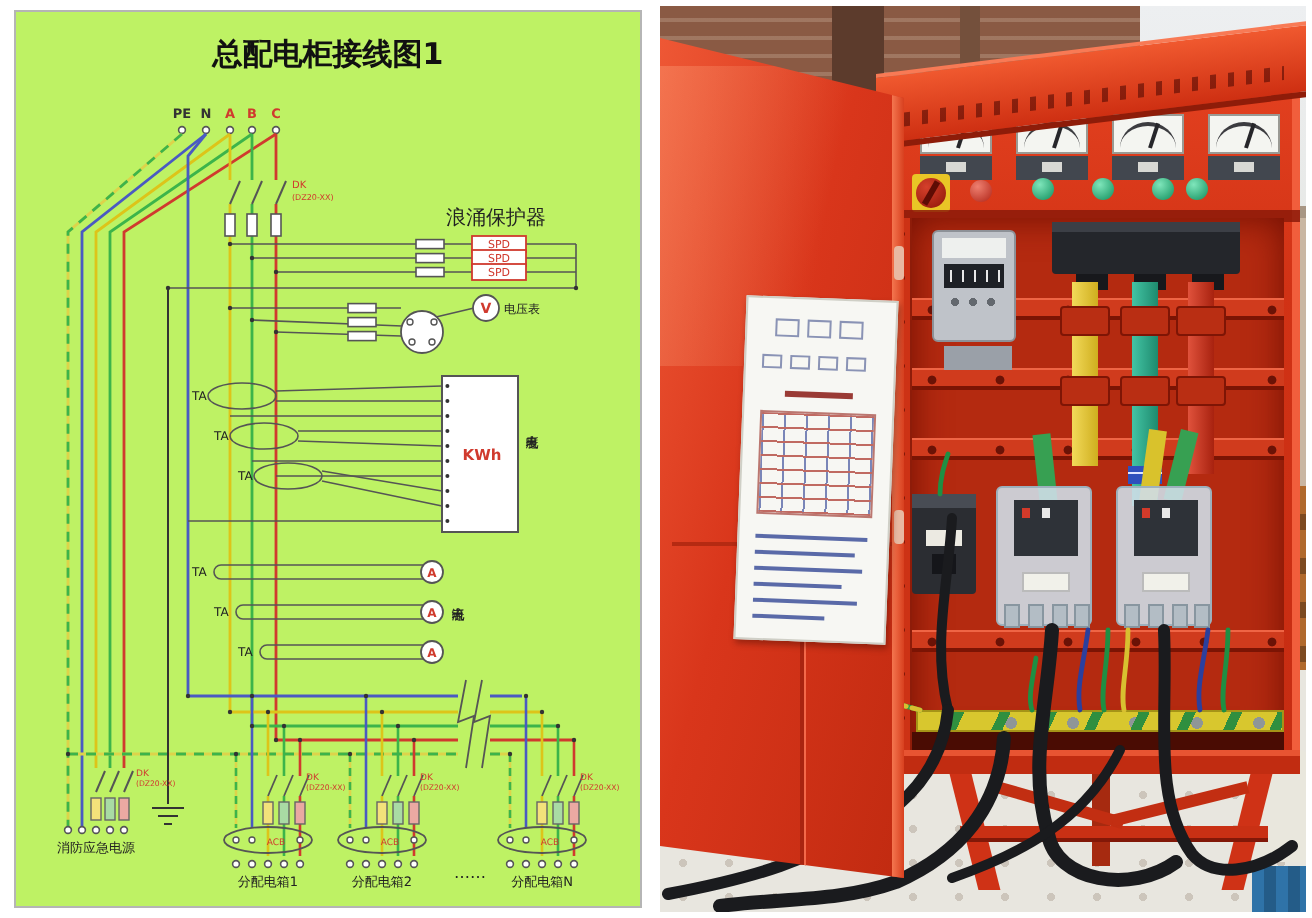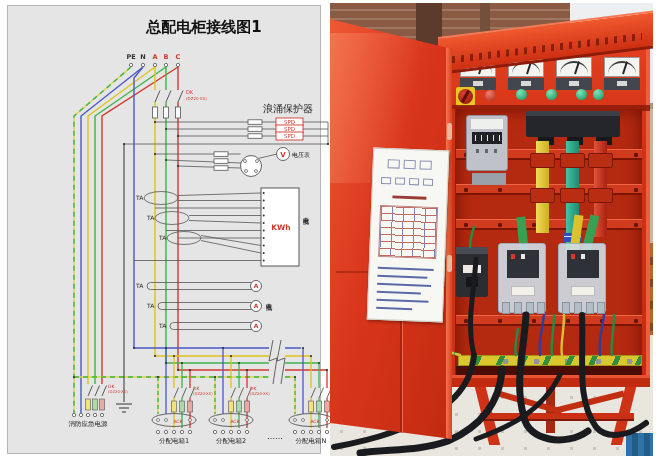--- a/index.html
+++ b/index.html
@@ -2,21 +2,21 @@
 <html><head>
 <meta charset="utf-8">
 <style>
   html,body{margin:0;padding:0;}
   .page{position:relative;width:656px;height:459px;background:#fff;overflow:hidden;
         font-family:"DejaVu Sans",sans-serif;}
   .abs{position:absolute;}
 
   
   .diagram-panel{position:absolute;left:7px;top:5px;width:314px;height:449px;
-                 border:1px solid #b5b5b5;background:#e5e5e5;box-sizing:border-box;padding-left:40px;}
+                 border:1px solid #b5b5b5;background:#bef264;box-sizing:border-box;}
 
   
   .photo{position:absolute;left:330px;top:3px;width:323px;height:453px;overflow:hidden;background:#e8e6df;}
   .photo div{position:absolute;}
   .sky{left:236px;top:0;width:88px;height:262px;background:linear-gradient(#edeff1,#dfe0d8);}
   .building{left:294px;top:100px;width:30px;height:140px;background:#c9b6a2;}
   .building .win1{left:4px;top:48px;width:8px;height:26px;background:#7e8289;}
   .building .win2{left:17px;top:46px;width:9px;height:28px;background:#8a8e95;}
   .building .roof{left:0;top:0;width:30px;height:6px;background:#a89684;}
   .bricks{left:0;top:0;width:240px;height:62px;background:#8a5a44;

